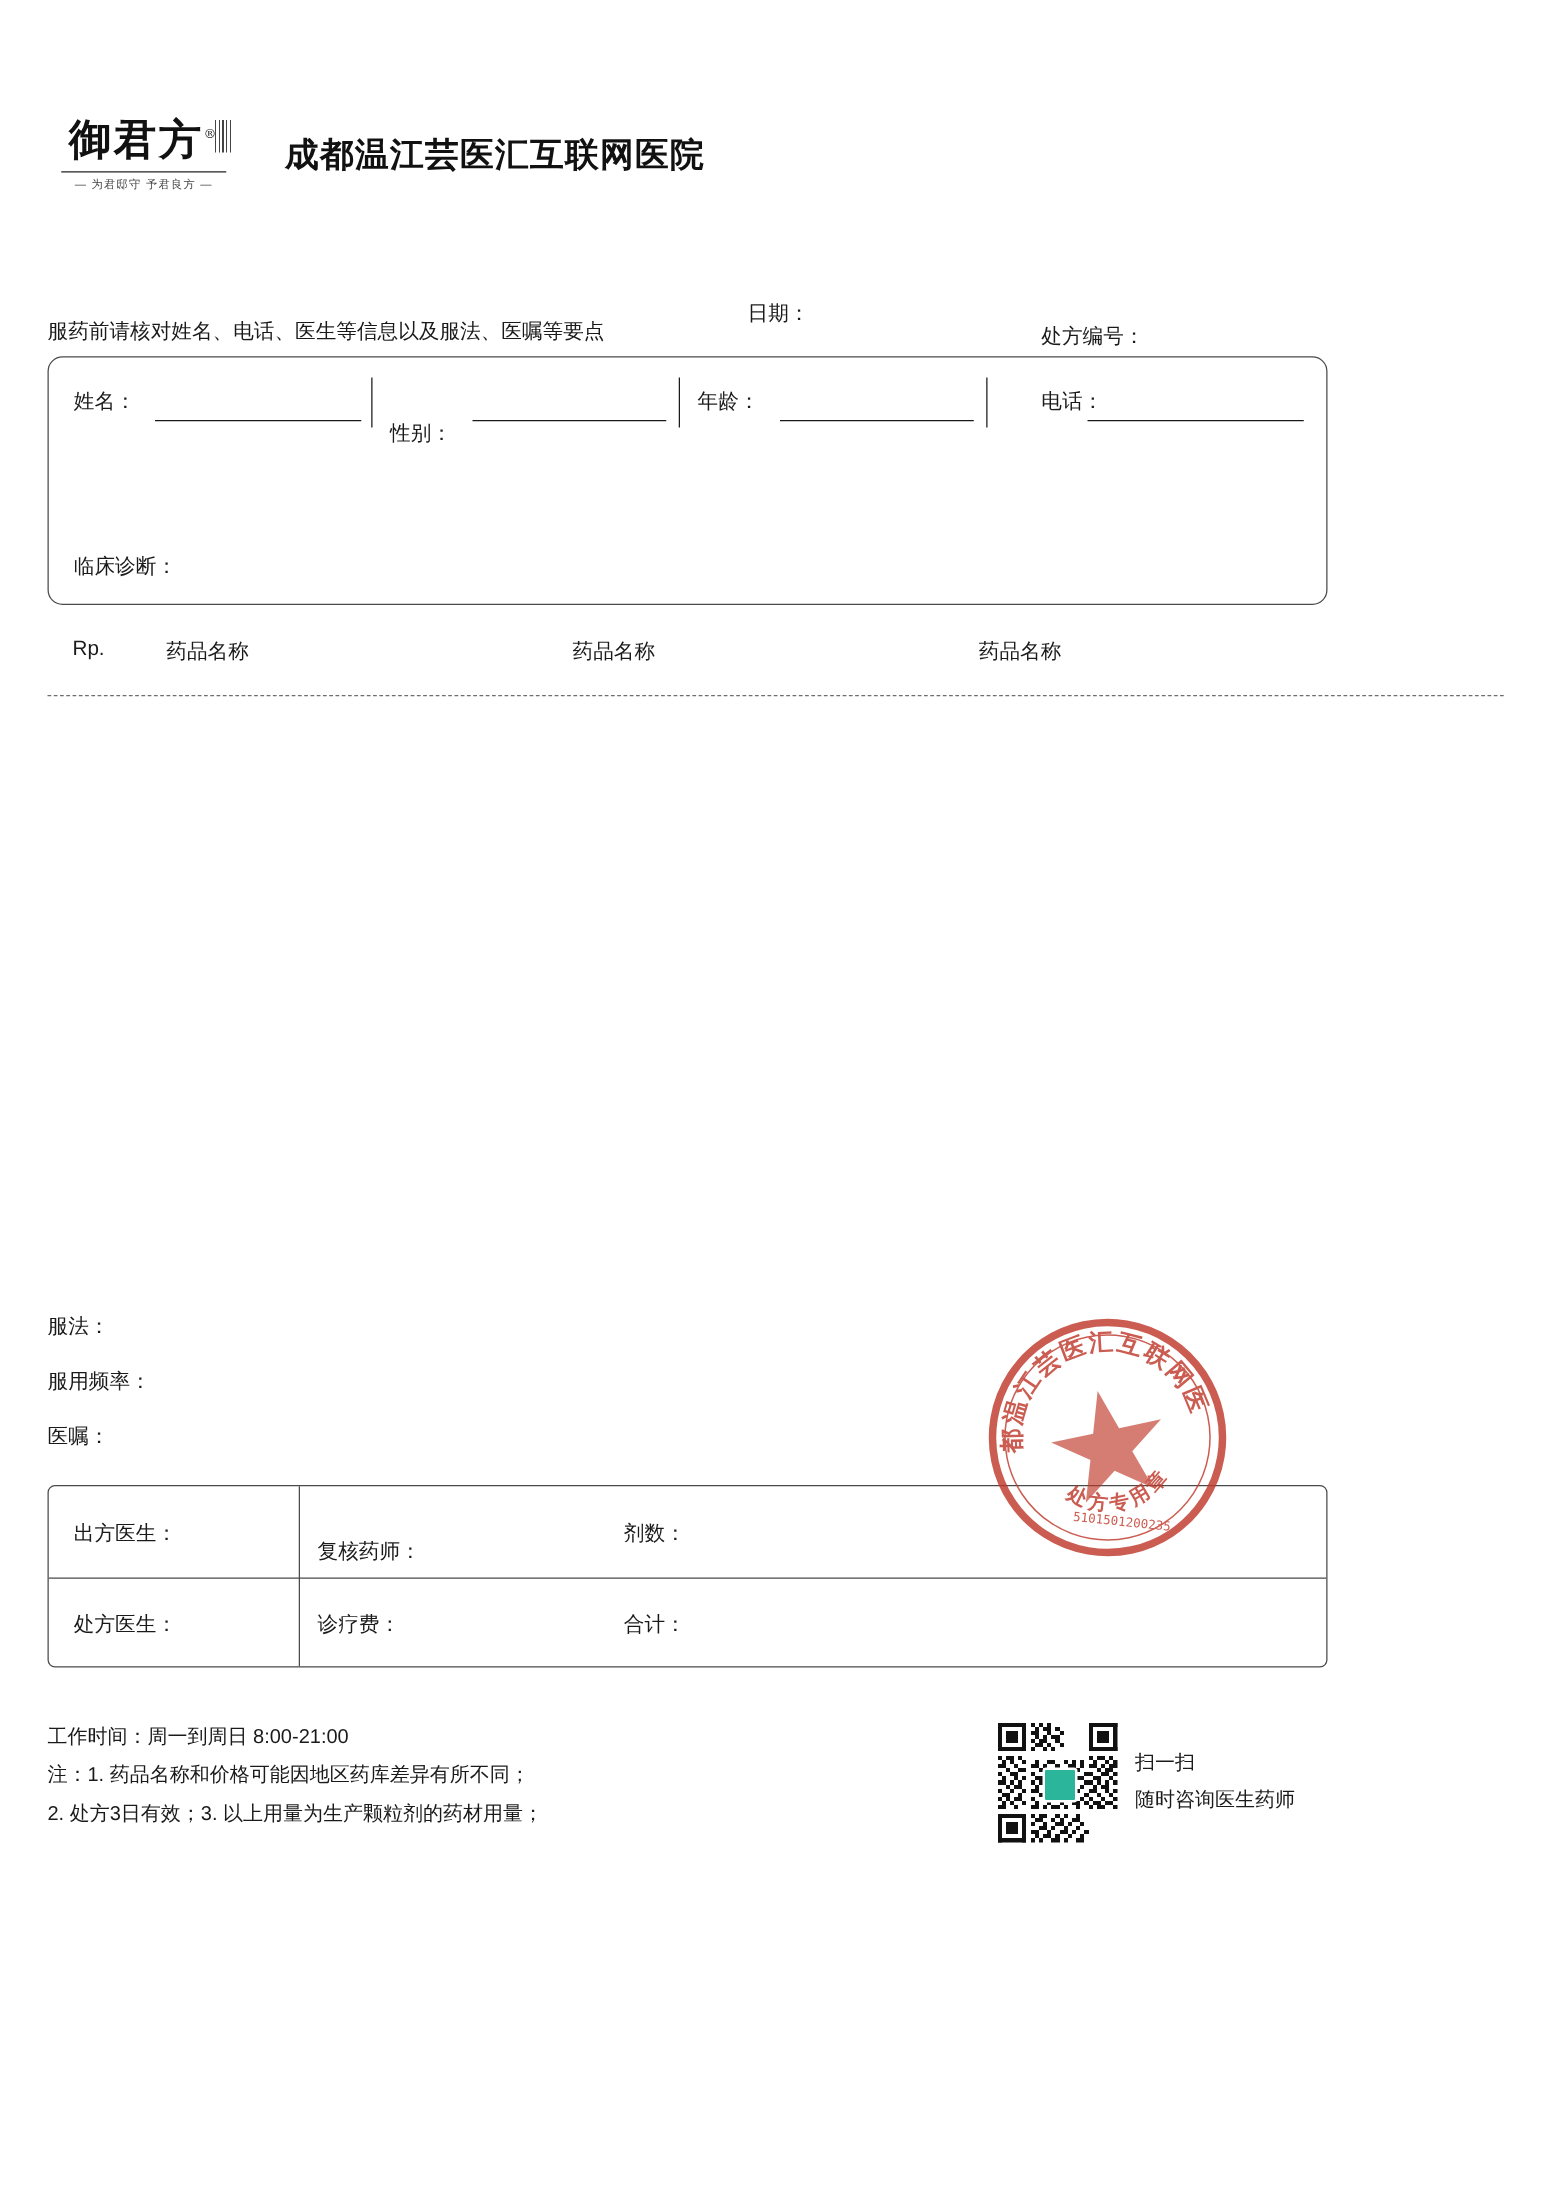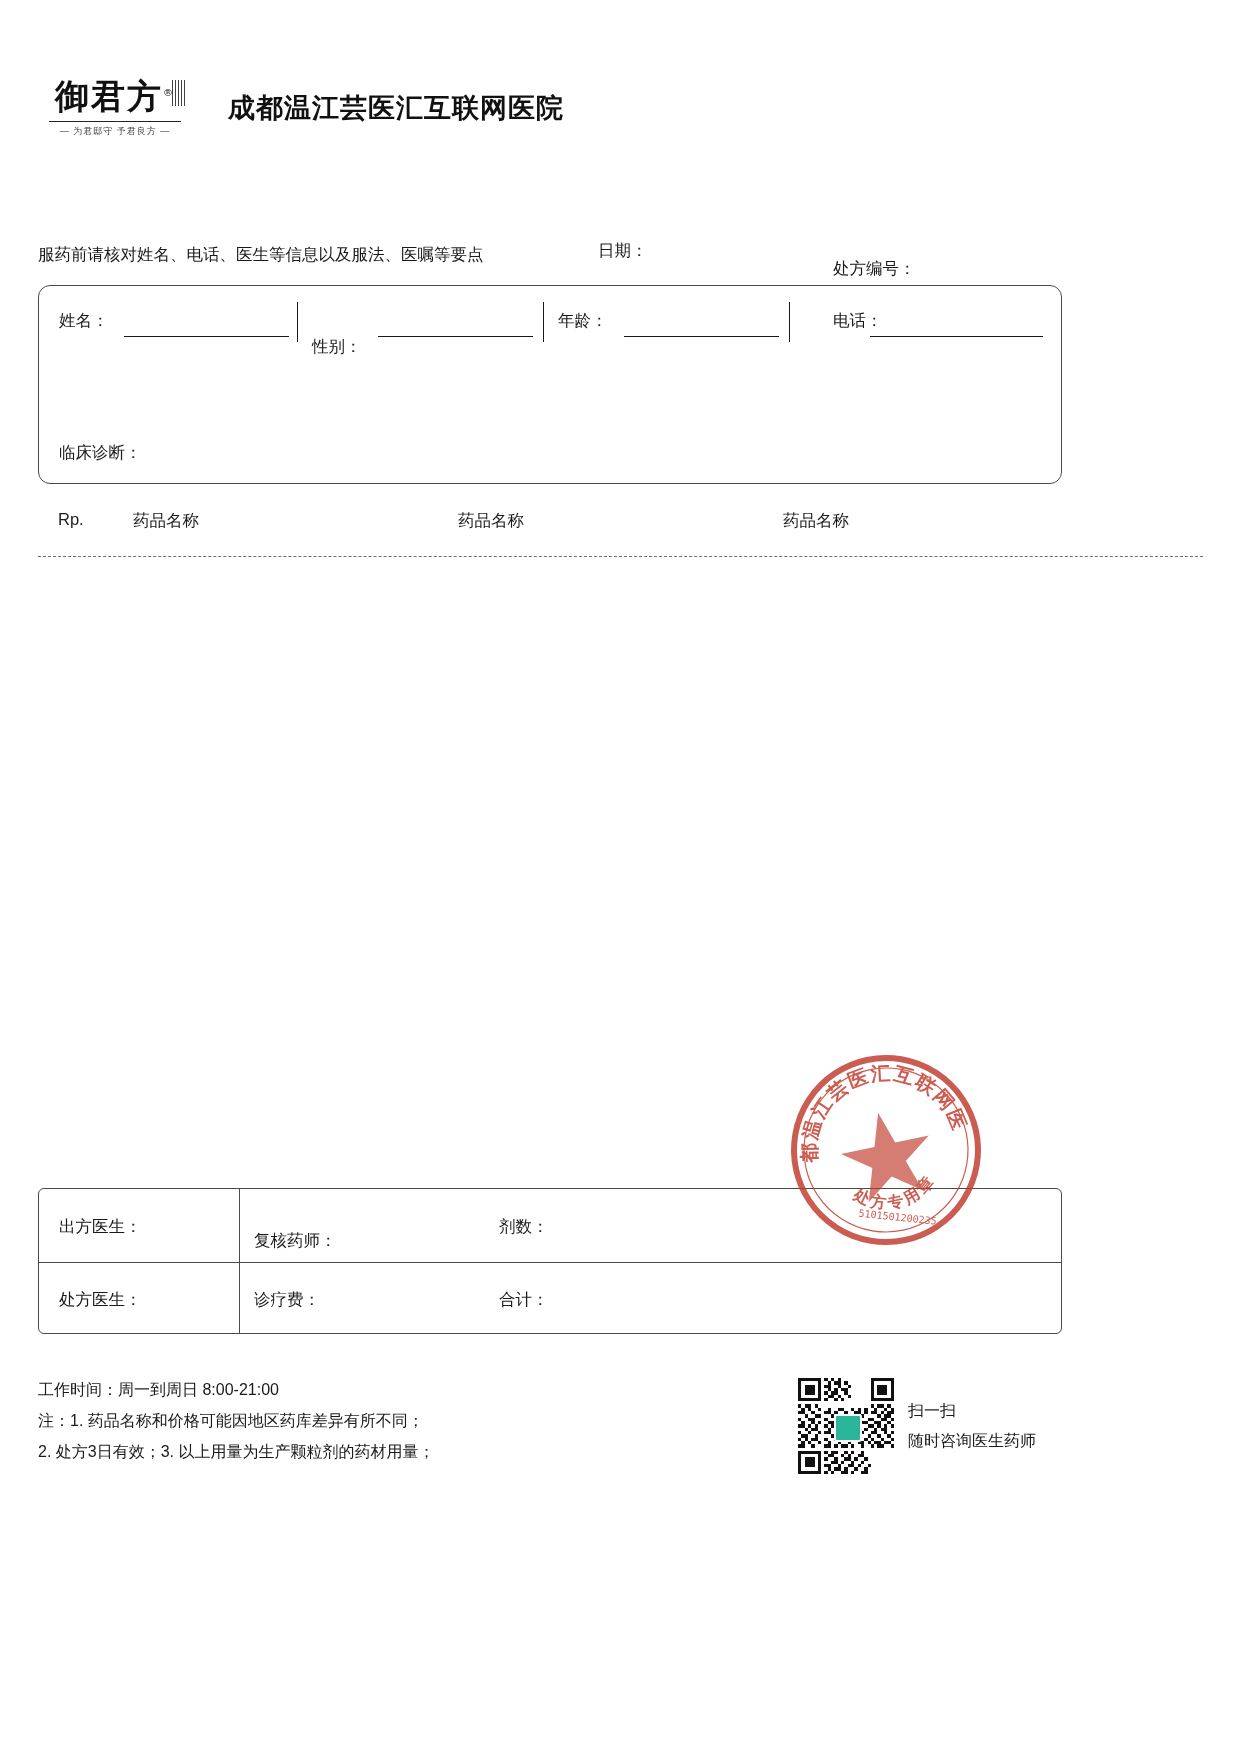--- a/index.html
+++ b/index.html
@@ -19,21 +19,21 @@
     position: absolute;
     left: 0; top: 0;
     width: 1240px;
     height: 1754px;
   }
 
   
   .header {
     position: absolute;
     left: 40px;
-    top: 78px;
+    top: 94px;
     display: flex;
     align-items: center;
   }
   .logo-block {
     width: 150px;
     position: relative;
     text-align: center;
   }
   .logo-main {
     font-family: "DejaVu Serif", "Liberation Serif", serif;
@@ -81,21 +81,21 @@
 
   
   .notice-row {
     position: absolute;
     left: 38px;
     top: 240px;
     width: 1165px;
     font-size: 16.5px;
     color: #1a1a1a;
   }
-  .notice-text { position: absolute; left: 0; top: 4px; white-space: nowrap; }
+  .notice-text { position: absolute; left: 0; top: 14px; white-space: nowrap; }
   .notice-date { position: absolute; left: 560px; top: 0; white-space: nowrap; }
   .notice-no   { position: absolute; left: 795px; top: 0; white-space: nowrap; margin-top: 18px; }
 
   
   .patient-box {
     position: absolute;
     left: 38px;
     top: 285px;
     width: 1024px;
     height: 199px;
@@ -302,20 +302,25 @@
   <div class="rp-row">
     <div class="rp-label">Rp.</div>
     <div class="rp-c1">药品名称</div>
     <div class="rp-c2">药品名称</div>
     <div class="rp-c3">药品名称</div>
   </div>
   <div class="dashed-sep"></div>
 
   <div class="drug-area"></div>
 
+  <div class="usage">
+    <div>服法：</div>
+    <div>服用频率：</div>
+    <div>医嘱：</div>
+  </div>
 
   <div class="sig-box">
     <div class="sig-vline"></div>
     <div class="sig-hline"></div>
 
     <div class="sig-cell" style="left:20px; top:27px;">出方医生：</div>
     <div class="sig-cell" style="left:215px; top:41px;text-align:center;">复核药师：</div>
     <div class="sig-cell" style="left:460px; top:27px;">剂数：</div>
 
     <div class="sig-cell" style="left:20px; top:100px;">处方医生：</div>

